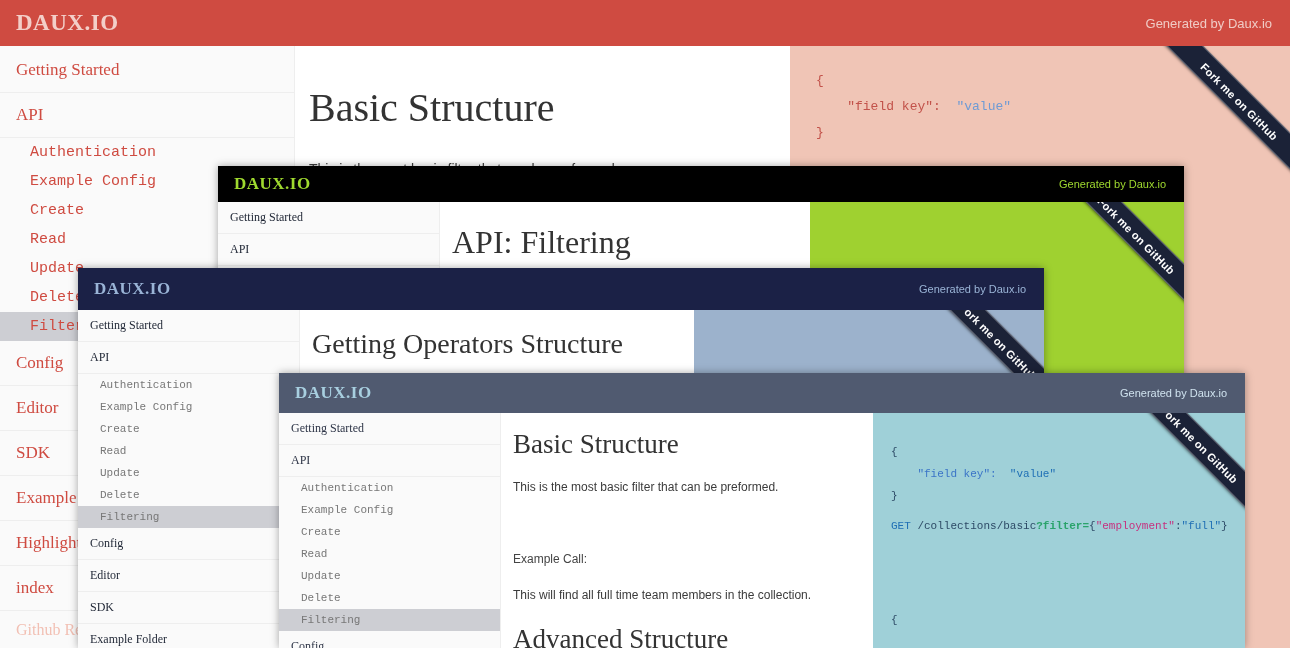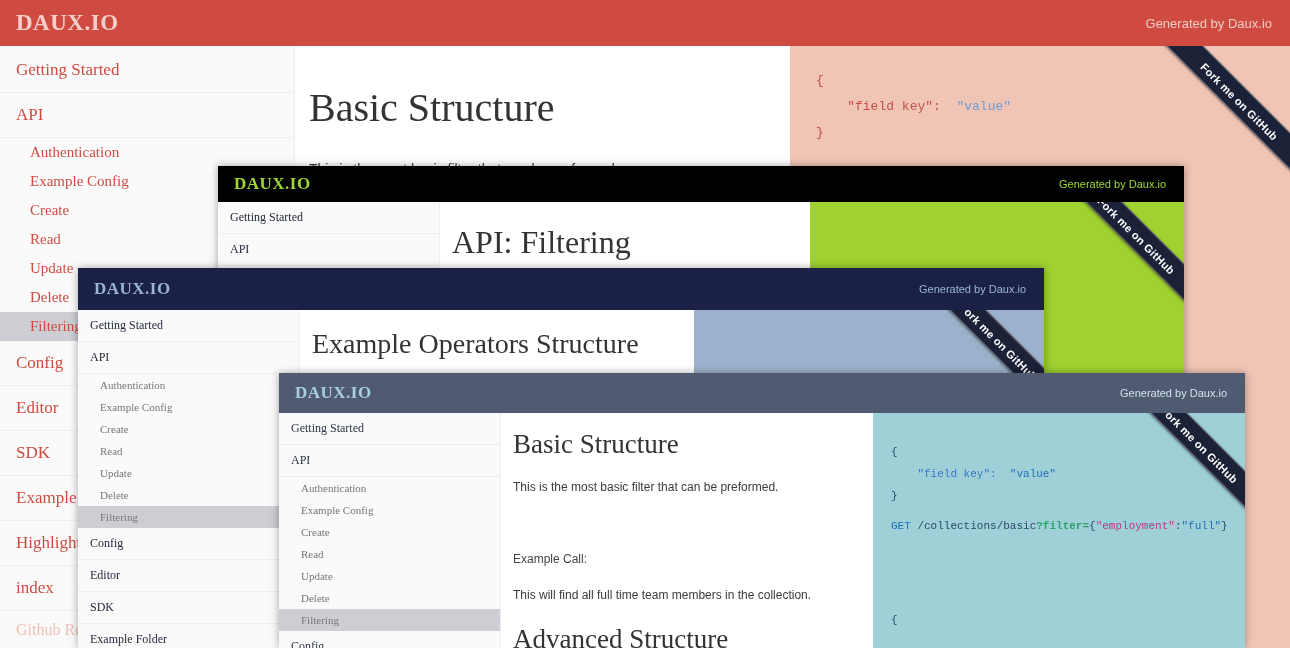--- a/index.html
+++ b/index.html
@@ -31,21 +31,21 @@
   
   .sidebar { background: #fafafa; flex: none; border-right: 1px solid #eee; }
   .nav { list-style: none; }
   .nav li { border-bottom: 1px solid #eee; }
   .nav li.sub { border-bottom: none; }
   .nav a {
     display: block; text-decoration: none; white-space: nowrap;
     font-family: "Liberation Serif", serif;
   }
   .nav a.sub {
-    font-family: Liberation Serif, serif;
+    font-family: Liberation Mono, monospace;
     color: #777;
   }
   .nav li.active { background: #cdced3; }
   .nav li.active a.sub { color: #8a8a8a; }
 
   .extlinks { list-style: none; }
   .extlinks a {
     display:block; text-decoration:none; white-space:nowrap;
     font-family: "Liberation Serif", serif;
   }
@@ -338,21 +338,21 @@
           <li>
               <a>SDK</a>
             </li>
           <li>
               <a>Example Folder</a>
             </li>
 
         </ul>
       </div>
       <div class="content">
-        <div class="h1">Example Operators Structure</div>
+        <div class="h1">Getting Operators Structure</div>
         <div class="para">You can preform multiple comparision operations on the same field</div>
       </div>
       <div class="codecol">
         <div class="code"><span>{</span></div>
         <div class="ribbon" style="right:-60px; top:18px;">Fork me on GitHub</div>
       </div>
     </div>
   </div>
 
   <div class="win shadow" id="win4">

